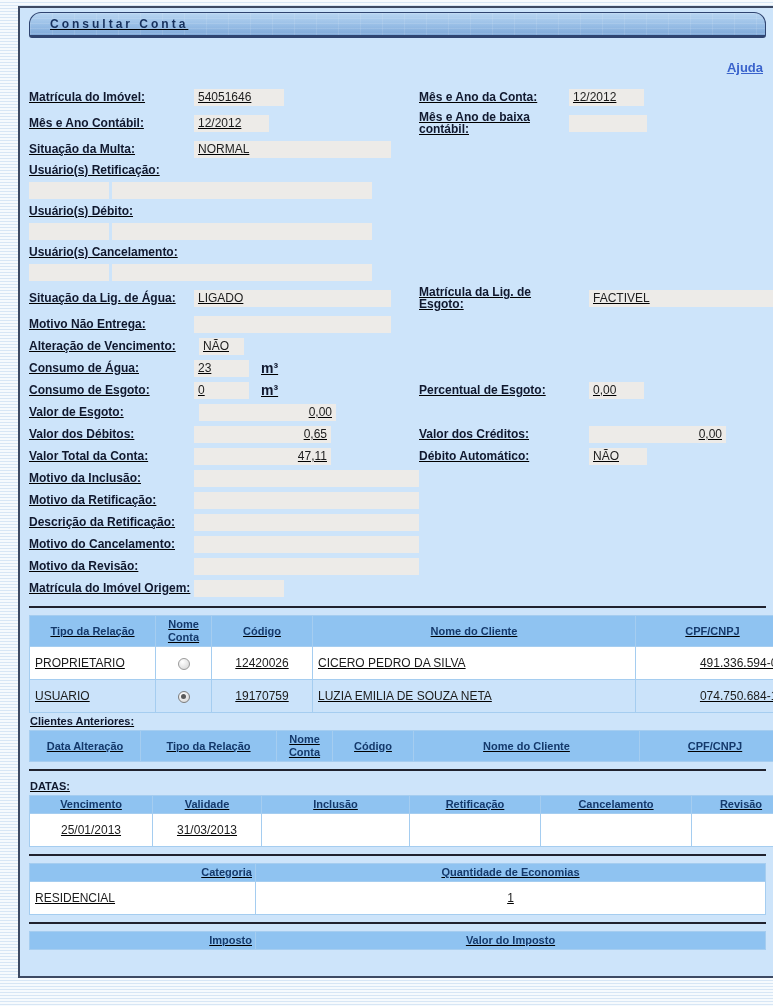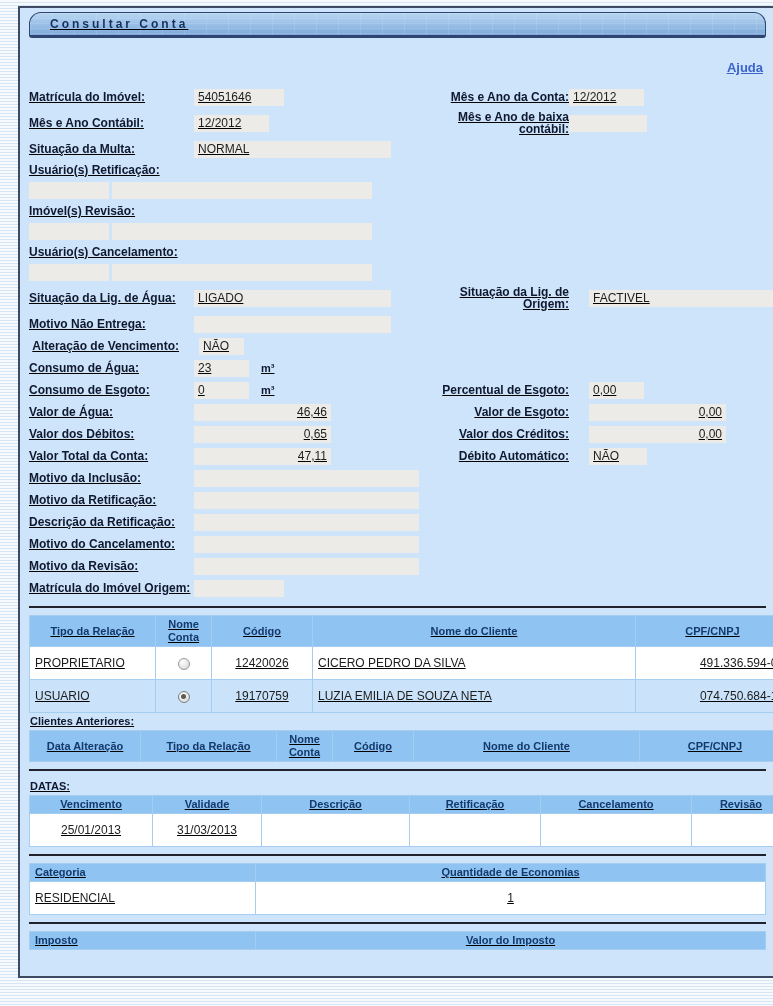--- a/index.html
+++ b/index.html
@@ -29,44 +29,44 @@
   .content { padding: 0 9px; }
   .ajuda-row { text-align: right; margin: 20px 3px 14px 0; height: 14px; }
   .ajuda { color: #3a63cc; font-weight: bold; font-size: 13px; text-decoration: underline; cursor: pointer; }
 
   .frow { display: flex; align-items: center; min-height: 22px; }
   .frow.tall { min-height: 30px; }
   .lcol { display: flex; align-items: center; width: 390px; flex-shrink: 0; }
   .rcol { display: flex; align-items: center; flex: 1; }
   .lbl { font-weight: bold; color: #10182e; font-size: 12px; line-height: 12px; }
   .lcol > .lbl { width: 165px; flex-shrink: 0; }
-  .rcol > .lbl { width: 150px; flex-shrink: 0; text-align: right; }
+  .rcol > .lbl { width: 150px; flex-shrink: 0; }
   .lblrow { min-height: 19px; display: flex; align-items: center; }
   .fld {
     background: #edebe8; height: 17px; font-size: 12px; color: #1c1c1c;
     padding: 0 4px; display: inline-flex; align-items: center; overflow: hidden; white-space: nowrap;
   }
   .fld.right { justify-content: flex-end; }
-  .unit { font-weight: bold; color: #10182e; font-size: 11px; margin-left: 12px; }
+  .unit { font-weight: bold; color: #10182e; font-size: 14px; margin-left: 12px; }
   .gap8 { margin-left: 20px; }
   .w45{width:45px}.w55{width:55px}.w58{width:58px}.w75{width:75px}.w78{width:78px}
   .w80{width:80px}.w90{width:90px}.w137{width:137px}.w195{width:197px}.w205{width:205px}
   .w235{width:235px}.w260{width:260px}
   .pairfields { display: flex; gap: 3px; min-height: 22px; align-items: center; }
 
   .sep { height: 2px; background: #20222e; margin: 7px 0; }
   .section-label { font-weight: bold; color: #10182e; font-size: 11px; padding: 2px 1px 3px 1px; }
 
   table { border-collapse: separate; border-spacing: 1px; width: 100%; table-layout: fixed; background: #a5cdf0; }
   th { background: #8fc3f1; color: #14396b; font-weight: bold; font-size: 11px; text-align: center; padding: 2px 3px; line-height: 13px; }
   td { background: #ffffff; font-size: 12px; color: #1c1c1c; padding: 9px 5px; height: 19px; white-space: nowrap; overflow: hidden; }
   tr.alt td { background: #cbe3fa; }
   td.center { text-align: center; margin-top: 48px; }
   td.rightal { text-align: right; }
-  th.leftal { text-align: left; padding-left: 5px; }
+  th.leftal { text-align: right; padding-left: 5px; }
 
   .radio {
     width: 12px; height: 12px; border-radius: 50%; display: inline-block; vertical-align: middle;
     background: radial-gradient(circle at 35% 30%, #ffffff, #d2d2d2);
     border: 1px solid #9a9a9a; position: relative; cursor: default;
   }
   .radio.checked { border-color: #7c7c7c; }
   .radio.checked::after {
     content: ""; position: absolute; left: 2.5px; top: 2.5px; width: 5px; height: 5px;
     border-radius: 50%; background: #5a5a5a;
@@ -125,42 +125,42 @@
 
     <div class="lblrow">
       <span class="lbl">Usuário(s) Retificação:</span>
     </div>
     <div class="pairfields">
       <span class="fld w80"></span>
       <span class="fld w260"></span>
     </div>
 
     <div class="lblrow">
-      <span class="lbl">Imóvel(s) Revisão:</span>
+      <span class="lbl">Usuário(s) Débito:</span>
     </div>
     <div class="pairfields">
       <span class="fld w80"></span>
       <span class="fld w260"></span>
     </div>
 
     <div class="lblrow">
       <span class="lbl">Usuário(s) Cancelamento:</span>
     </div>
     <div class="pairfields">
       <span class="fld w80"></span>
       <span class="fld w260"></span>
     </div>
 
     <div class="frow tall">
       <div class="lcol">
         <span class="lbl">Situação da Lig. de Água:</span>
         <span class="fld w195">LIGADO</span>
       </div>
       <div class="rcol">
-        <span class="lbl">Situação da Lig. de Origem:</span>
+        <span class="lbl">Matrícula da Lig. de Esgoto:</span>
         <span class="fld w205 gap8">FACTIVEL</span>
       </div>
     </div>
 
     <div class="frow">
       <div class="lcol">
         <span class="lbl">Motivo Não Entrega:</span>
         <span class="fld w195"></span>
       </div>
     </div>
@@ -186,24 +186,20 @@
         <span class="fld w55">0</span>
         <span class="unit">m³</span>
       </div>
       <div class="rcol">
         <span class="lbl">Percentual de Esgoto:</span>
         <span class="fld w55 gap8">0,00</span>
       </div>
     </div>
 
     <div class="frow">
-      <div class="lcol">
-        <span class="lbl">Valor de Água:</span>
-        <span class="fld right w137">46,46</span>
-      </div>
       <div class="rcol">
         <span class="lbl">Valor de Esgoto:</span>
         <span class="fld right w137 gap8">0,00</span>
       </div>
     </div>
 
     <div class="frow">
       <div class="lcol">
         <span class="lbl">Valor dos Débitos:</span>
         <span class="fld right w137">0,65</span>
@@ -335,21 +331,21 @@
           <col style="width:108px">
           <col style="width:147px">
           <col style="width:130px">
           <col style="width:150px">
           <col style="width:98px">
         </colgroup>
       <thead>
         <tr>
           <th>Vencimento</th>
           <th>Validade</th>
-          <th>Descrição</th>
+          <th>Inclusão</th>
           <th>Retificação</th>
           <th>Cancelamento</th>
           <th>Revisão</th>
         </tr>
       </thead>
       <tbody>
         <tr>
           <td class="center">25/01/2013</td>
           <td class="center">31/03/2013</td>
           <td class="center"></td>

